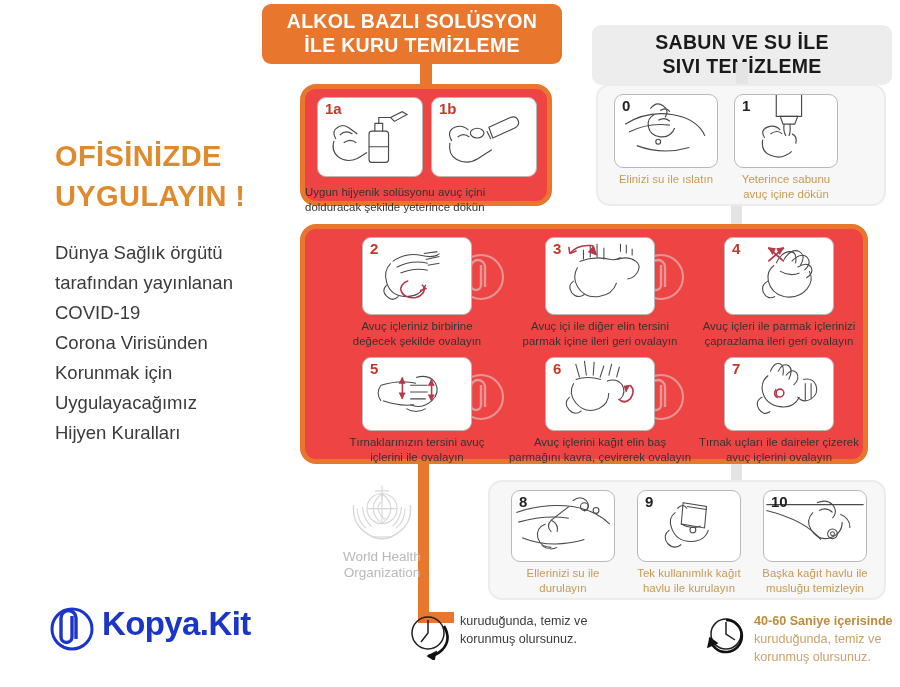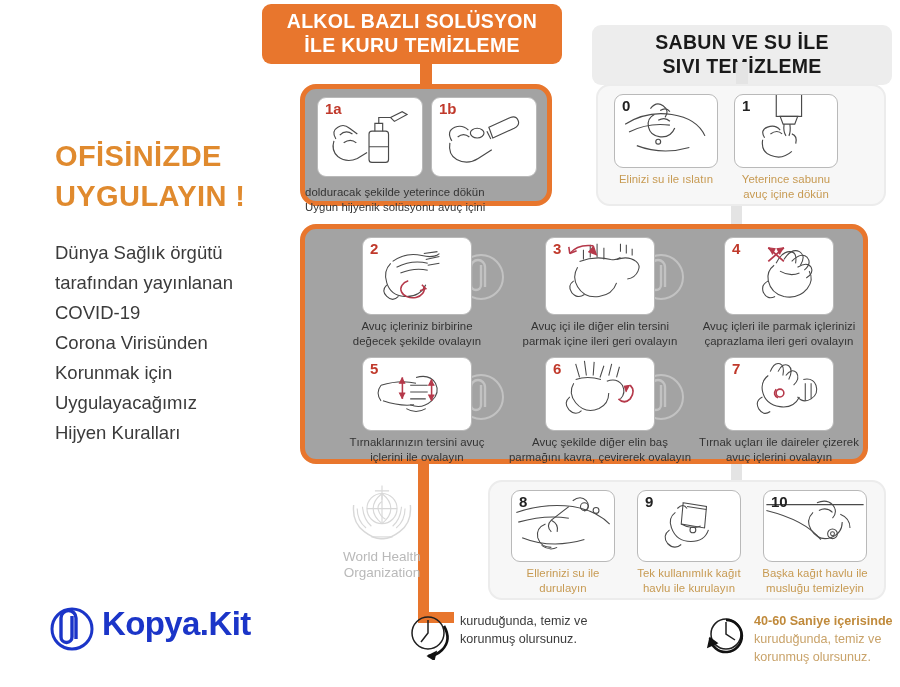--- a/index.html
+++ b/index.html
@@ -50,21 +50,21 @@
   .left-body{
     position:absolute;left:55px;top:238px;width:240px;
     color:#3b3b3b;font-size:18.5px;line-height:1.62;
     font-weight:400;
   }
   .left-body span{display:block;}
 
   
   .panel{position:absolute;box-sizing:border-box;}
   .panel-orange{
-    border:5px solid #e8762d;border-radius:16px;background:#a3a3a3;
+    border:5px solid #e8762d;border-radius:16px;background:#ef4444;
   }
   .panel-grey{
     border:2px solid #ececec;border-radius:14px;background:#f7f7f7;
   }
   .p-top-left{left:300px;top:84px;width:252px;height:122px;}
   .p-mid{left:300px;top:224px;width:568px;height:240px;}
   .p-top-right{left:596px;top:84px;width:290px;height:122px;}
   .p-bottom-right{left:488px;top:480px;width:398px;height:120px;}
 
   
@@ -189,22 +189,22 @@
             <path d="M26 40 q6 -5 12 0"></path>
             <ellipse cx="46" cy="36" rx="7" ry="5"></ellipse>
             <path d="M58 30 l22 -10 q6 -2 8 3 q2 5 -4 8 l-22 10z"></path>
             <path d="M56 34 l4 8"></path>
           </svg>
         </div>
       </div>
     </div>
 
     <div class="step-cap" style="position:absolute;left:0;top:92px;width:242px;">
+      <span>Uygun hijyenik solüsyonu avuç içini</span>
       <span>dolduracak şekilde yeterince dökün</span>
-      <span>Uygun hijyenik solüsyonu avuç içini</span>
     </div>
   </div>
 
   <div class="panel panel-grey p-top-right">
 
     <div class="step" style="left:16px;top:8px;width:104px;">
       <div class="step-box" style="height:74px;">
         <span class="step-num dark">0</span>
         <div class="art">
           <svg viewBox="0 0 104 74" fill="none" stroke="#4a4a4a" stroke-width="1.2">
@@ -376,21 +376,21 @@
             <path d="M28 26 q-6 10 2 20 q10 12 24 6 q10 -5 10 -16"></path>
             <path d="M24 40 q-7 6 -1 13 q7 7 13 1"></path>
             <path d="M64 18 l3 -12 M72 20 l3 -11"></path>
             <path d="M62 24 q10 -4 16 4 q4 8 -2 14"></path>
             <path d="M86 28 q6 6 0 14 q-6 6 -12 0" stroke="#b5394a" stroke-width="1.8"></path>
             <path d="M86 28 l-6 1 l2 6" fill="#b5394a" stroke="#b5394a"></path>
           </svg>
         </div>
       </div>
       <div class="step-cap">
-        <span>Avuç şekilde diğer elin baş</span>
+        <span>Avuç içlerini kağıt elin baş</span>
         <span>parmağını kavra, çevirerek ovalayın</span>
       </div>
     </div>
 
     <div class="step" style="left:384px;top:128px;width:180px;">
       <div class="step-box" style="height:74px;width:110px;margin:0 auto;">
         <span class="step-num">7</span>
         <div class="art">
           <svg viewBox="0 0 110 74" fill="none" stroke="#4a4a4a" stroke-width="1.1">
             <path d="M46 14 q4 -10 10 -8 q5 2 3 12"></path>

